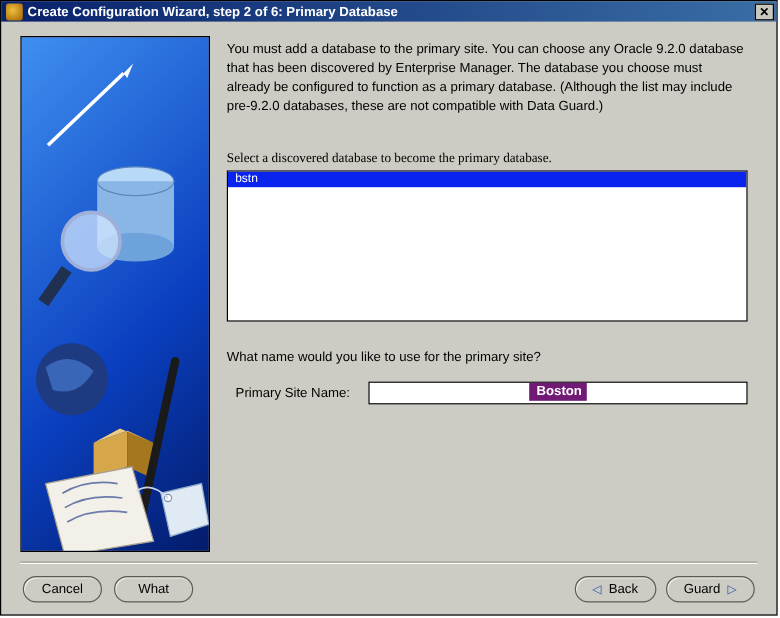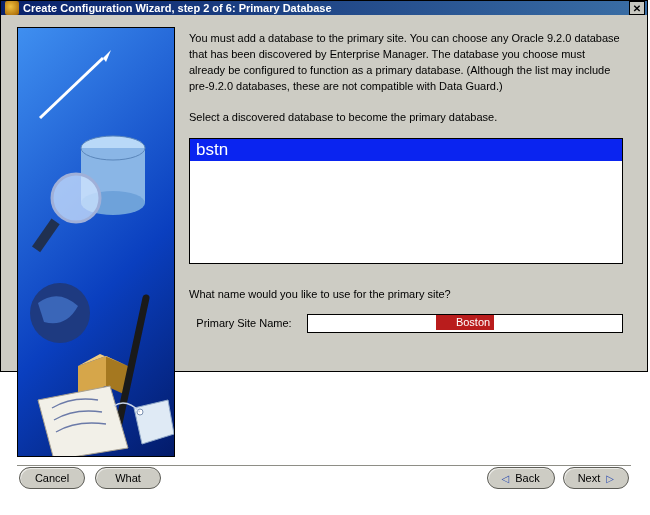--- a/index.html
+++ b/index.html
@@ -8,21 +8,21 @@
     padding: 0;
     background: #fff;
     font-family: Arial, Helvetica, sans-serif;
     font-size: 11px;
     width: 650px;
     height: 515px;
     overflow: hidden;
   }
   .window {
     width: 648px;
-    height: 372px;
+    height: 513px;
     border: 1px solid #000;
     background: #cdccc4;
     display: flex;
     flex-direction: column;
   }
   .titlebar {
     height: 20px;
     background: linear-gradient(to right, #08216b, #3a6ea5);
     color: #fff;
     display: flex;
@@ -61,35 +61,35 @@
     position: relative;
     overflow: hidden;
   }
   .side-image svg { position:absolute; top:0; left:0; }
   .content {
     flex: 1;
     padding: 4px 8px 4px 14px;
     color: #000;
   }
   .intro {
-    margin-bottom: 16px;
+    margin-bottom: 28px;
     line-height: 1.45;
   }
-  .label1 { margin-bottom: 15px; }
+  .label1 { margin-bottom: 4px; font-family: Liberation Serif, serif; }
   .listbox {
     width: 100%;
     height: 126px;
     background: #fff;
     border: 1px solid #000;
     overflow: auto;
     margin-bottom: 24px;
   }
   .listitem {
     padding: 1px 6px;
-    font-size: 17px;
+    font-size: 10px;
     cursor: default;
   }
   .listitem.selected {
     background: #0a24f0;
     color: #fff;
   }
   .label2 { margin-bottom: 14px; }
   .formrow { display: flex; align-items: center; gap: 8px; text-align: center; }
   .formlabel { width: 110px; }
   .textinput {
@@ -105,23 +105,24 @@
     color:#fff;
     background:#0a24f0;
   }
   .textinput.sel {
     color: #fff;
     background: #fff;
     padding:0;
   }
   .textinput-inner {
     display:inline-block;
-    background:#b91c1c;
+    background:#701a75;
     color:#fff;
-    padding: 1px 4px 2px 20px;
+    padding: 1px 4px 2px 6px;
+    font-weight: bold;
   }
   .separator {
     height: 0;
     border-top: 1px solid #8e8e86;
     border-bottom: 1px solid #fff;
     margin: 0 16px;
   }
   .footer {
     height: 48px;
     display: flex;
@@ -219,18 +220,18 @@
       <div class="btn">
           <span>What</span>
         </div>
     </div>
     <div class="footer-right">
       <div class="btn">
         <span class="chev">◁</span>
         <span>Back</span>
       </div>
       <div class="btn">
-        <span>Next</span>
+        <span>Guard</span>
         <span class="chev">▷</span>
       </div>
     </div>
   </div>
 </div>
 
 </body></html>

